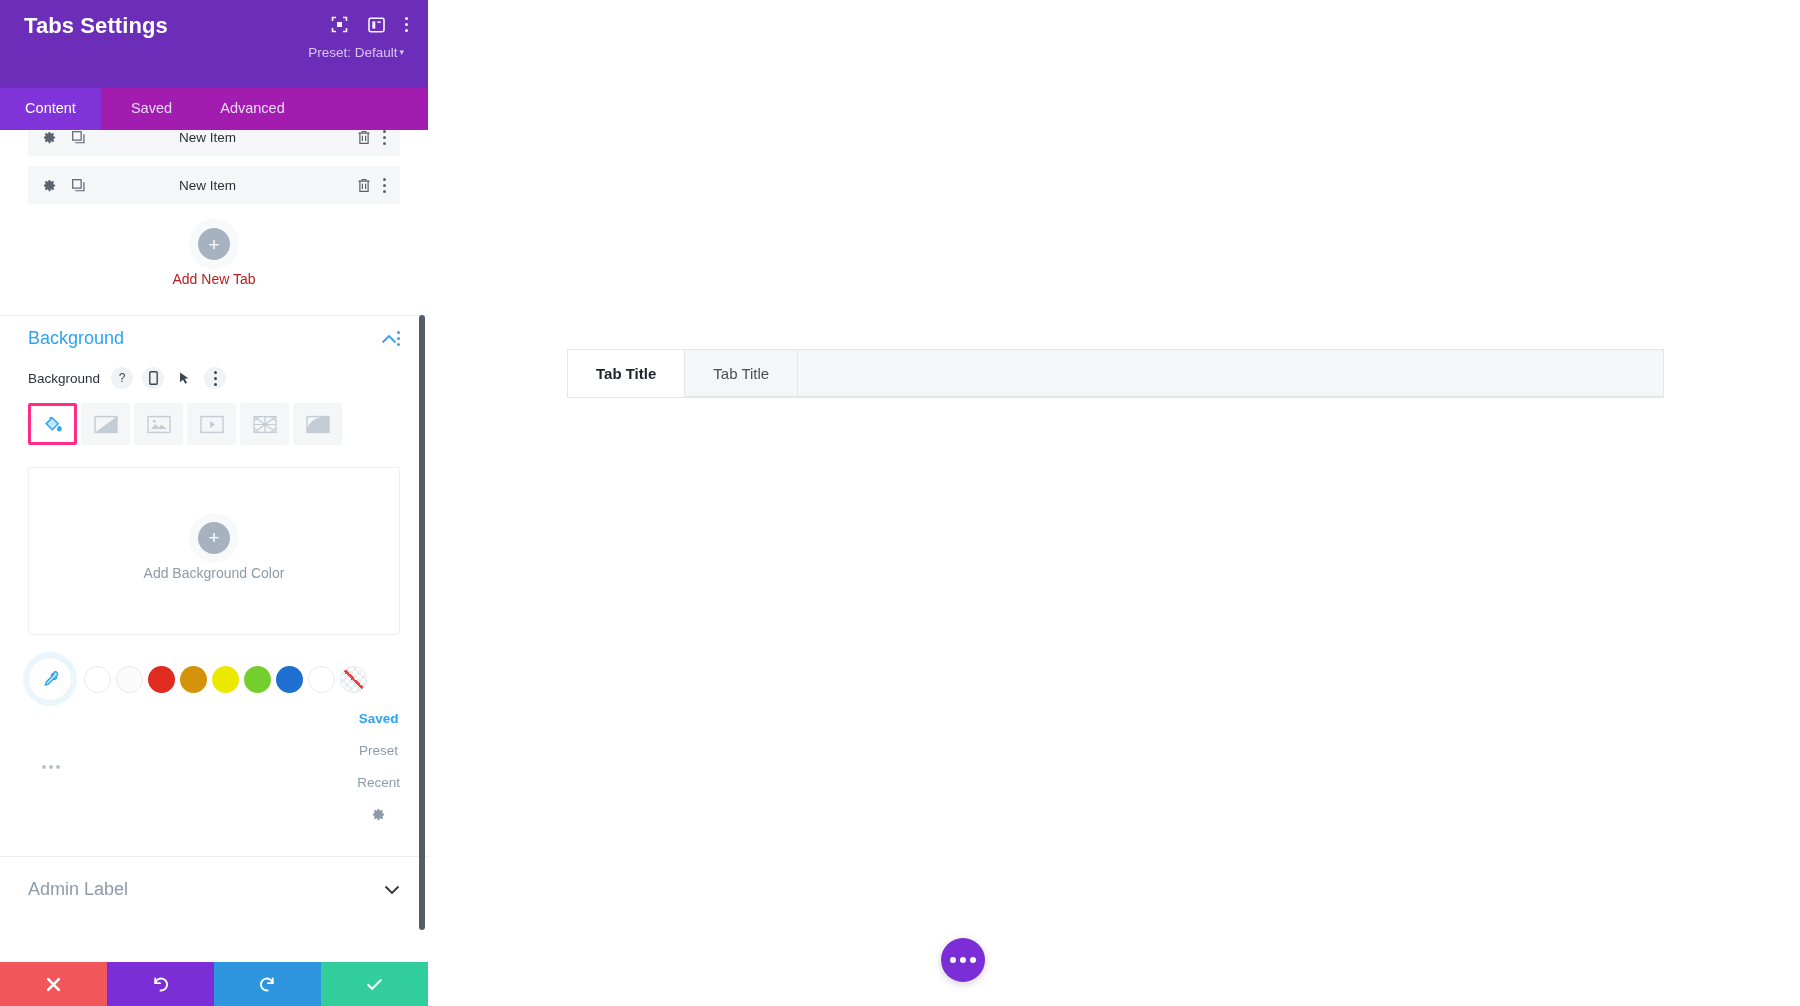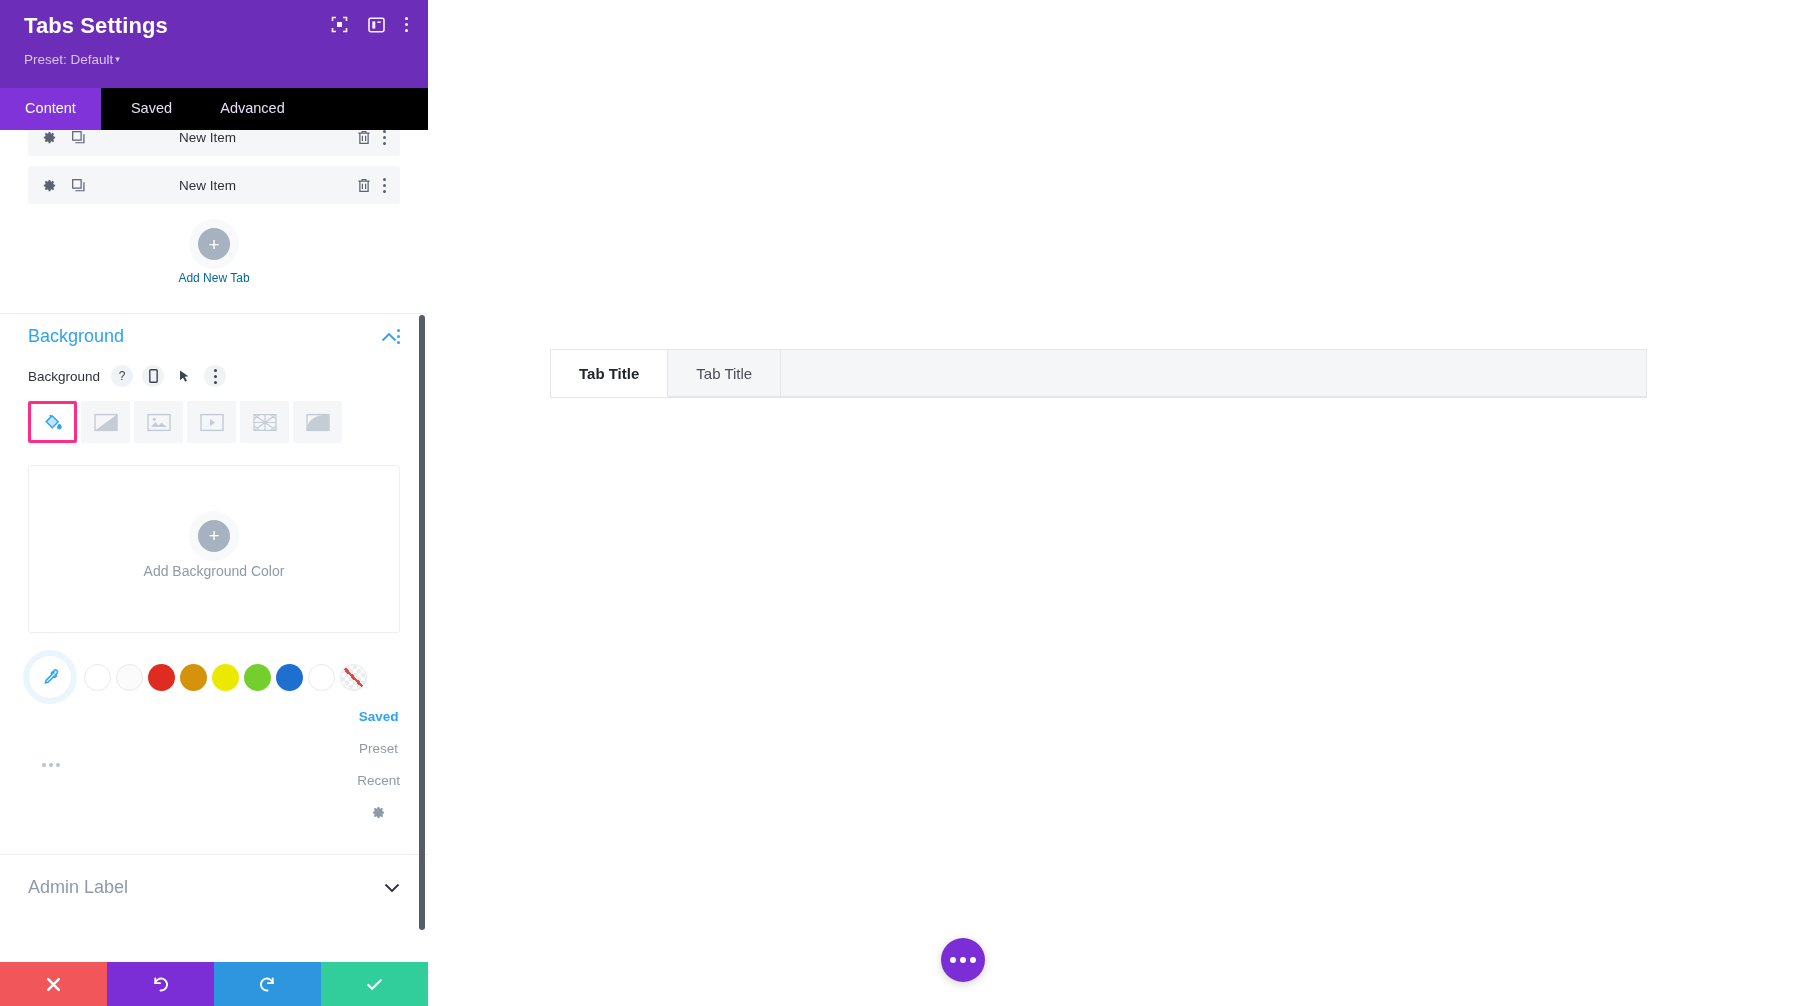--- a/index.html
+++ b/index.html
@@ -24,34 +24,35 @@
     padding: 12px 24px 10px 24px;
     position: relative;
     height: 88px;
     flex: 0 0 auto;
   }
   .panel-title {
     color: #fff; font-size: 22px; font-weight: bold;
     letter-spacing: .1px; line-height: 28px;
   }
   .panel-preset {
-    color: #d8c6ef; font-size: 13.5px; margin-top: 10px;
+    color: #d8c6ef; font-size: 13.5px; margin-top: 3px;
     line-height: 18px;
+    text-align: right;
   }
   .panel-preset .caret { font-size: 9px; vertical-align: 2px; margin-left: 2px; }
   .header-icons {
     position: absolute; right: 20px; top: 16px;
     display: flex; align-items: center; gap: 20px;
   }
   .hicon { color: #fff; opacity: .95; display: flex; cursor: pointer; }
   .dots-v { display: flex; flex-direction: column; gap: 3px; align-items: center; cursor: pointer; }
   .dots-v i { width: 3px; height: 3px; background: #fff; border-radius: 50%; display: block; }
 
   .panel-tabs {
-    display: flex; background: #000000; flex: 0 0 auto;
+    display: flex; background: #a21caf; flex: 0 0 auto;
   }
   .panel-tab {
     padding: 12px 0 14px 0; text-align: center;
     color: #e8dcf7; font-size: 14.5px; cursor: pointer;
     width: 101px;
   }
   .panel-tab.active { background: #8033d8; color: #fff; }
 
   .panel-body {
     flex: 1 1 auto; position: relative; overflow: hidden; background: #fff;
@@ -79,21 +80,21 @@
   
   .add-block { text-align: center; padding: 14px 0 28px 0; }
   .add-circle {
     width: 32px; height: 32px; border-radius: 50%;
     background: #a6b2bf; color: #fff;
     display: inline-flex; align-items: center; justify-content: center;
     font-size: 19px; line-height: 1; font-weight: 300;
     box-shadow: 0 0 0 9px rgba(166,178,191,.08);
     cursor: pointer;
   }
-  .add-label { margin-top: 11px; color: #0369a1; font-size: 12px; }
+  .add-label { margin-top: 11px; color: #b91c1c; font-size: 14px; }
 
   
   .toggle-row {
     border-top: 1px solid #eceff3;
     padding: 22px 28px 22px 28px;
     display: flex; align-items: center; cursor: pointer;
   }
   .toggle-title { font-size: 18px; color: #8e9aa8; font-weight: 400; }
   .toggle-title.open { color: #2ea3f2; }
   .chev { margin-left: auto; color: #2e3139; font-size: 14px; line-height: 1; }
@@ -176,21 +177,21 @@
     color: #fff; cursor: pointer;
   }
   .ab-cancel { background: #f0565a; }
   .ab-undo   { background: #7b2ed6; }
   .ab-redo   { background: #2d96de; }
   .ab-save   { background: #31cd9a; }
 
   
   .preview { position: absolute; left: 428px; top: 0; right: 0; bottom: 0; background: #fff; }
   .tabs-module {
-    position: absolute; left: 122px; top: 349px; width: 1097px;
+    position: absolute; left: 139px; top: 349px; width: 1097px;
     border: 1px solid #e3e6ea; background: #fff;
   }
   .tm-tabs { display: flex; border-bottom: 1px solid #e3e6ea; background: #f5f6f7; }
   .tm-tab {
     padding: 15px 28px 14px 28px; font-size: 15px; color: #4a4f57;
     cursor: pointer; border-right: 1px solid #e3e6ea;
   }
   .tm-tab.active { background: #fff; color: #22262c; font-weight: bold; border-bottom: 1px solid #fff; margin-bottom: -1px; }
   .tm-tabs .filler { flex: 1; }
   .tm-body { padding: 32px 32px 34px 32px; }

